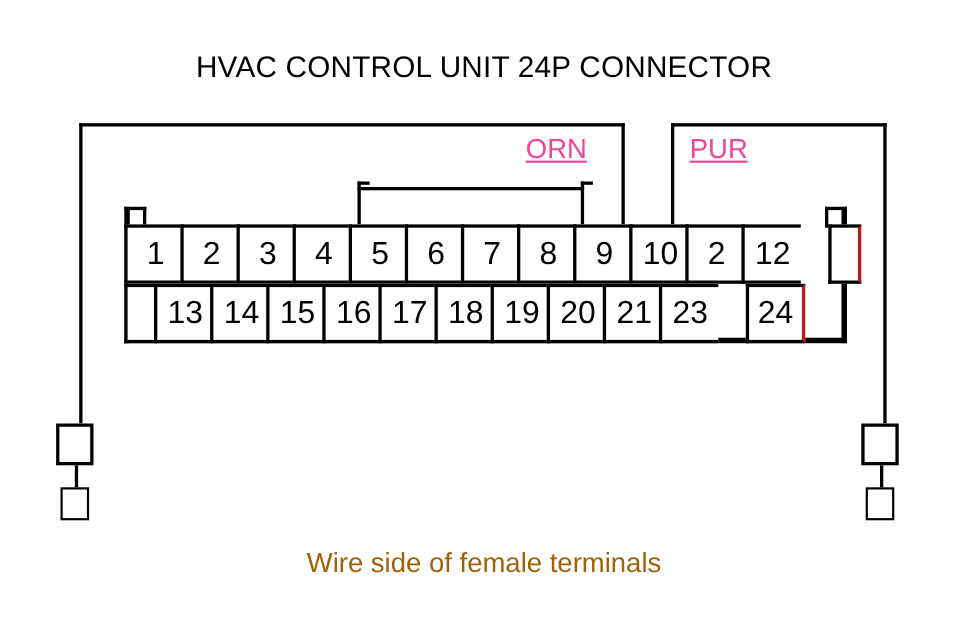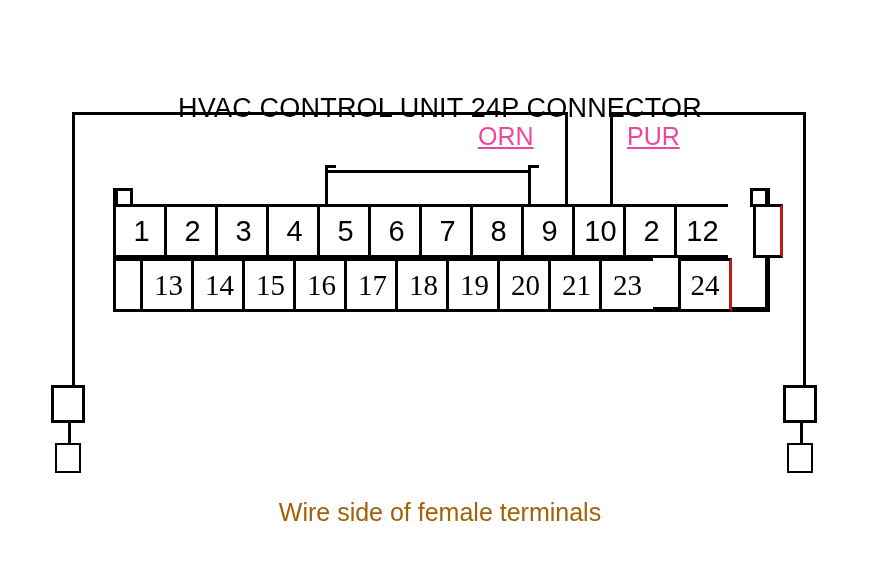--- a/index.html
+++ b/index.html
@@ -19,21 +19,20 @@
   
   .title {
     position: absolute;
     left: 0; top: 46px;
     width: 880px;
     text-align: center;
     font-size: 27px;
     color: #000000;
     letter-spacing: 0.2px;
     white-space: nowrap;
-    margin-top: 47px;
   }
   .caption {
     position: absolute;
     left: 0; top: 498px;
     width: 880px;
     text-align: center;
     font-size: 25px;
     color: #a16207;
     white-space: nowrap;
   }
@@ -63,21 +62,21 @@
   #connector {
     position: absolute;
     left: 113px;
     top: 188px;
   }
   .row {
     position: absolute;
     display: flex;
   }
   #row-top  { left: 0; top: 16px; }
-  #row-bot  { left: 0; top: 70px; font-family: Liberation Serif, serif; }
+  #row-bot  { left: 0; top: 70px; }
 
   .cell {
     width: 54px;
     height: 54px;
     box-sizing: border-box;
     border-left: 3px solid #000000;
     border-top: 3px solid #000000;
     border-bottom: 3px solid #000000;
     display: flex;
     align-items: center;

